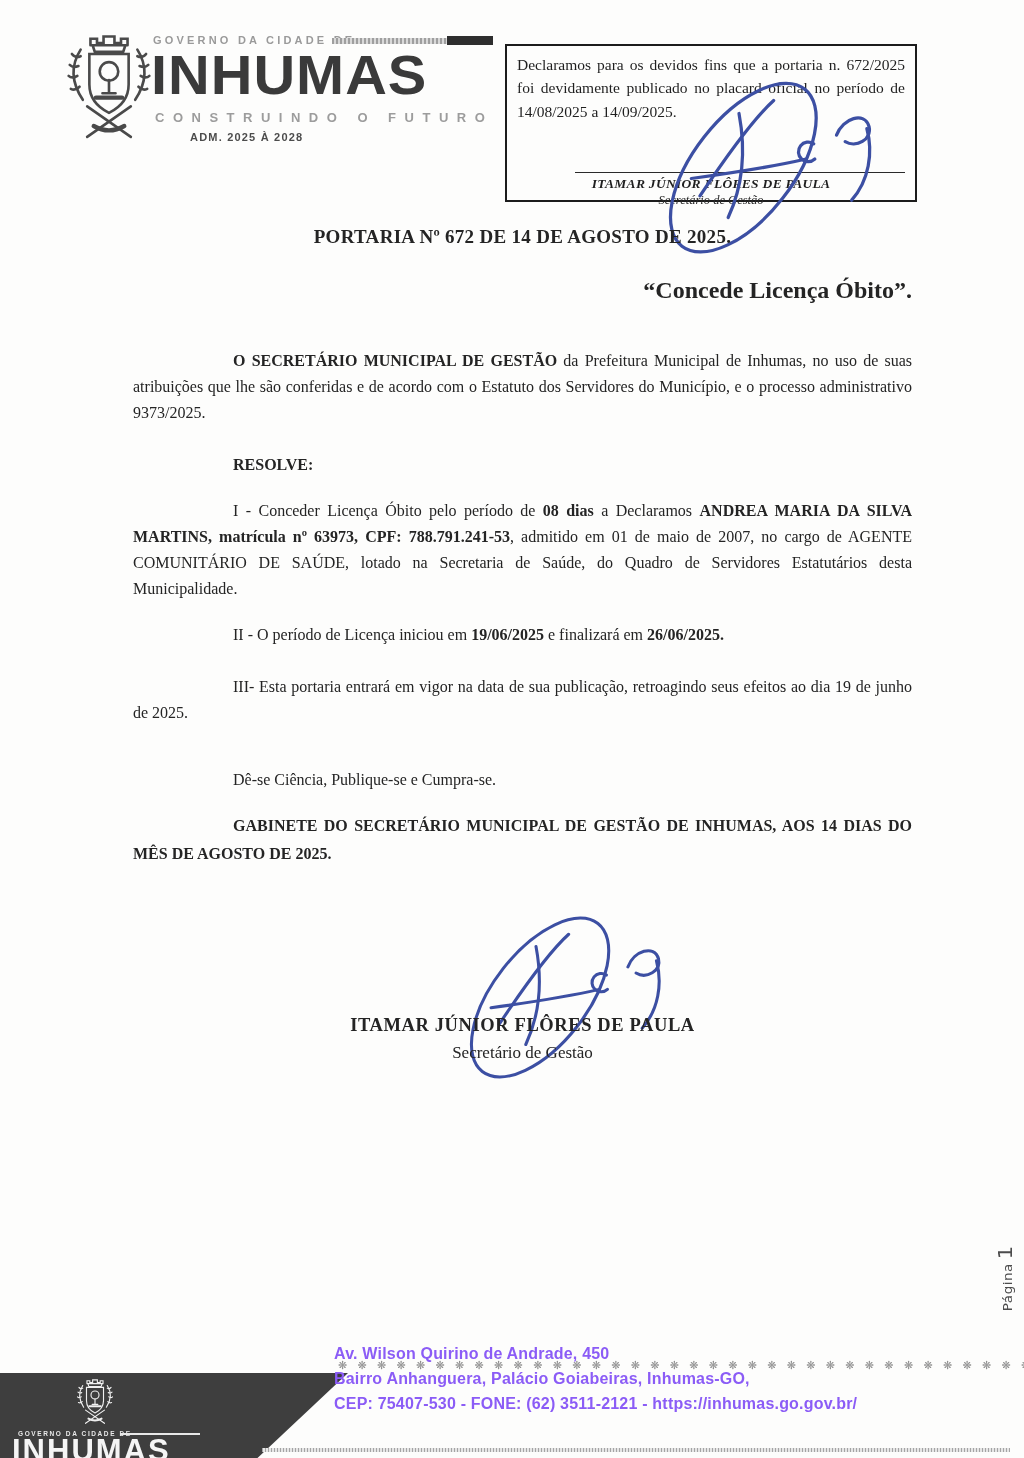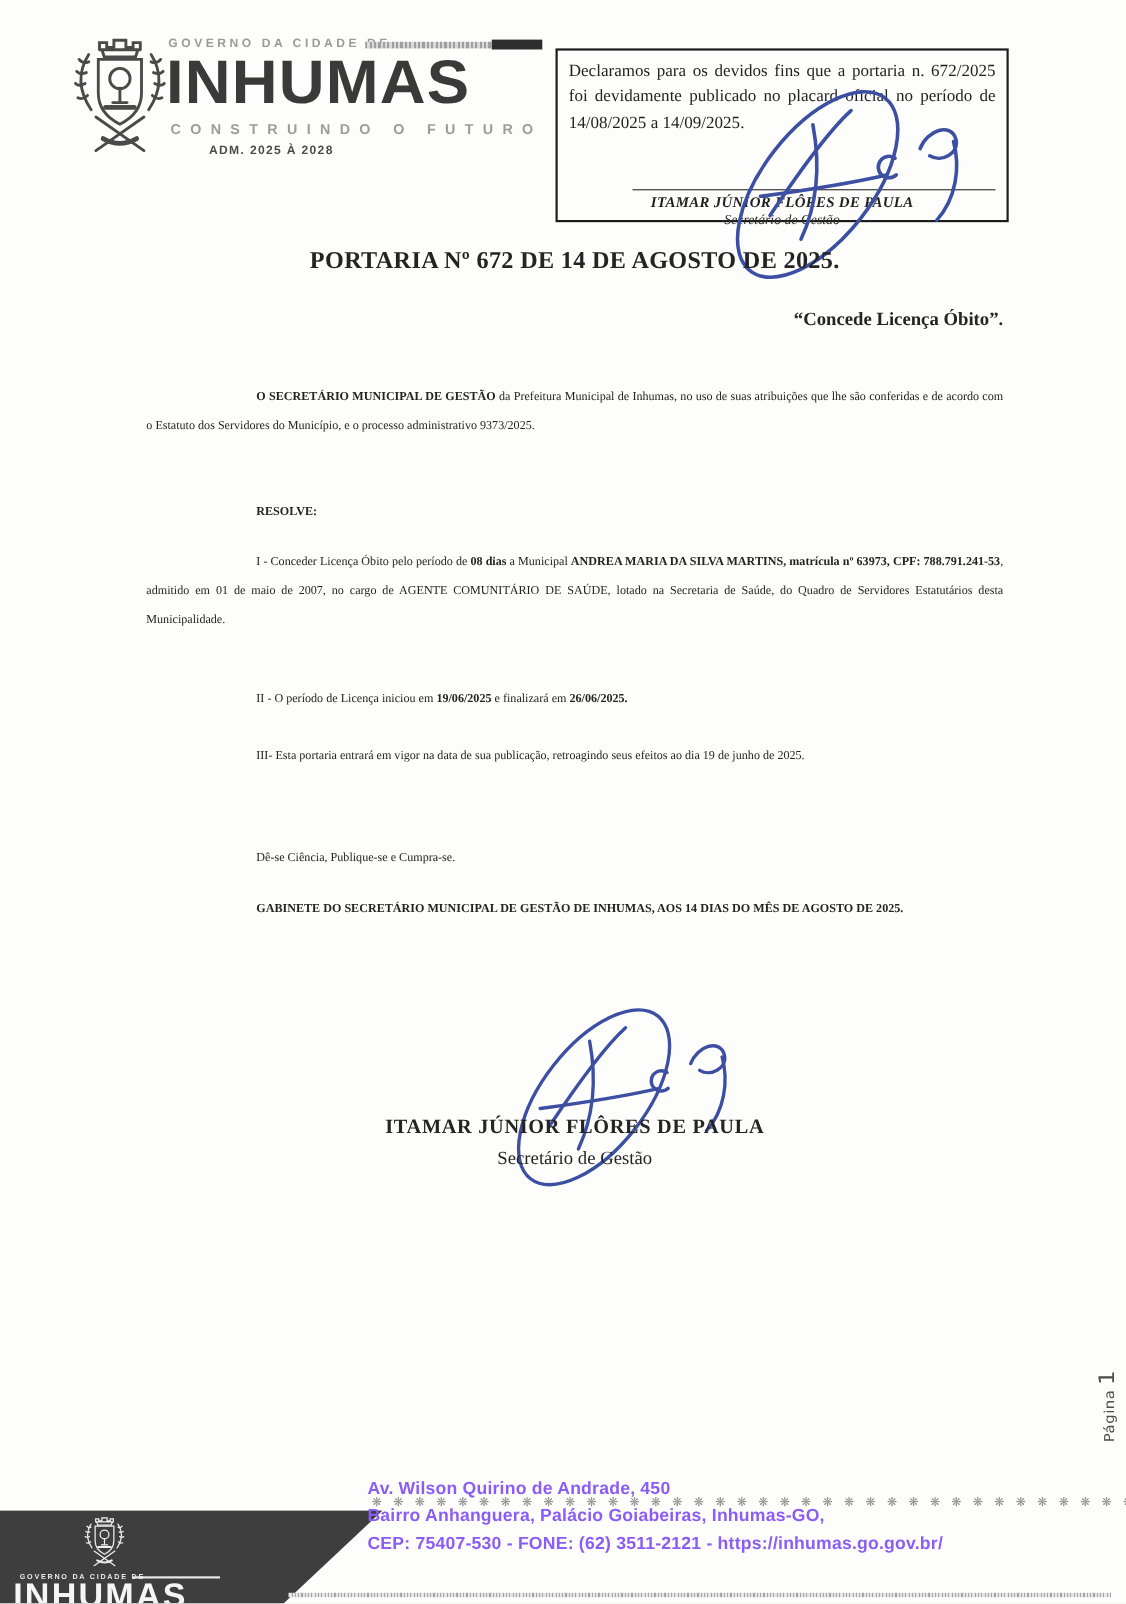--- a/index.html
+++ b/index.html
@@ -26,25 +26,25 @@
             border:2.5px solid #1c1c1c;box-sizing:border-box;padding:7px 10px 0 10px;}
   .decl-text{font-size:15.5px;line-height:1.5;text-align:justify;color:#1f1f1f;}
   .decl-line{position:absolute;left:68px;top:126px;width:330px;border-top:1.5px solid #2a2a2a;}
   .decl-name{position:absolute;left:0;top:130px;width:100%;text-align:center;
              font-weight:bold;font-style:italic;font-size:13.5px;letter-spacing:.3px;color:#1f1f1f;}
   .decl-role{position:absolute;left:0;top:147px;width:100%;text-align:center;
              font-style:italic;font-size:12.5px;color:#2a2a2a;}
   .decl-sig{position:absolute;left:128px;top:12px;width:260px;height:215px;pointer-events:none;}
 
   
-  .para{position:absolute;left:133px;width:779px;font-size:11px;line-height:26px;margin:0;}
+  .para{position:absolute;left:133px;width:779px;font-size:16px;line-height:26px;margin:0;}
   .just{text-align:justify;}
   .indent{text-indent:100px;}
-  .doc-title{top:224px;text-align:center;font-weight:bold;font-size:22px;letter-spacing:.3px;}
-  .doc-subject{top:277px;text-align:right;font-weight:bold;font-size:17px;}
+  .doc-title{top:224px;text-align:center;font-weight:bold;font-size:19px;letter-spacing:.3px;}
+  .doc-subject{top:277px;text-align:right;font-weight:bold;font-size:24px;}
   .preamble{top:348px;}
   .resolve{top:452px;font-weight:bold;}
   .item1{top:498px;}
   .item2{top:622px;}
   .item3{top:674px;}
   .closing{top:767px;}
   .gabinete{top:812px;font-weight:bold;line-height:28px;}
   .sig-name{top:1012px;text-align:center;font-weight:bold;font-size:18.5px;letter-spacing:.6px;}
   .sig-role{top:1040px;text-align:center;font-size:17px;}
   .main-sig{position:absolute;left:438px;top:903px;width:245px;height:185px;pointer-events:none;}
@@ -140,21 +140,21 @@
     </div>
   </div>
 
   <p class="para doc-title">PORTARIA Nº 672 DE 14 DE AGOSTO DE 2025.</p>
   <p class="para doc-subject">“Concede Licença Óbito”.</p>
 
   <p class="para just indent preamble"><b>O SECRETÁRIO MUNICIPAL DE GESTÃO</b><span> da Prefeitura Municipal de Inhumas, no uso de suas atribuições que lhe são conferidas e de acordo com o Estatuto dos Servidores do Município, e o processo administrativo 9373/2025.</span></p>
 
   <p class="para indent resolve">RESOLVE:</p>
 
-  <p class="para just indent item1"><span>I - Conceder Licença Óbito pelo período de </span><b>08 dias</b><span> a Municipal </span><b>ANDREA MARIA DA SILVA MARTINS, matrícula nº 63973, CPF: 788.791.241-53</b><span>, admitido em 01 de maio de 2007, no cargo de AGENTE COMUNITÁRIO DE SAÚDE, lotado na Secretaria de Saúde, do Quadro de Servidores Estatutários desta Municipalidade.</span></p>
+  <p class="para just indent item1"><span>I - Conceder Licença Óbito pelo período de </span><b>08 dias</b><span> a Declaramos </span><b>ANDREA MARIA DA SILVA MARTINS, matrícula nº 63973, CPF: 788.791.241-53</b><span>, admitido em 01 de maio de 2007, no cargo de AGENTE COMUNITÁRIO DE SAÚDE, lotado na Secretaria de Saúde, do Quadro de Servidores Estatutários desta Municipalidade.</span></p>
 
   <p class="para just indent item2"><span>II - O período de Licença iniciou em </span><b>19/06/2025</b><span> e finalizará em </span><b>26/06/2025.</b></p>
 
   <p class="para just indent item3">III- Esta portaria entrará em vigor na data de sua publicação, retroagindo seus efeitos ao dia 19 de junho de 2025.</p>
 
   <p class="para indent closing">Dê-se Ciência, Publique-se e Cumpra-se.</p>
 
   <p class="para just indent gabinete">GABINETE DO SECRETÁRIO MUNICIPAL DE GESTÃO DE INHUMAS, AOS 14 DIAS DO MÊS DE AGOSTO DE 2025.</p>
 
   <svg class="main-sig" style="color:#3c4fa3">

